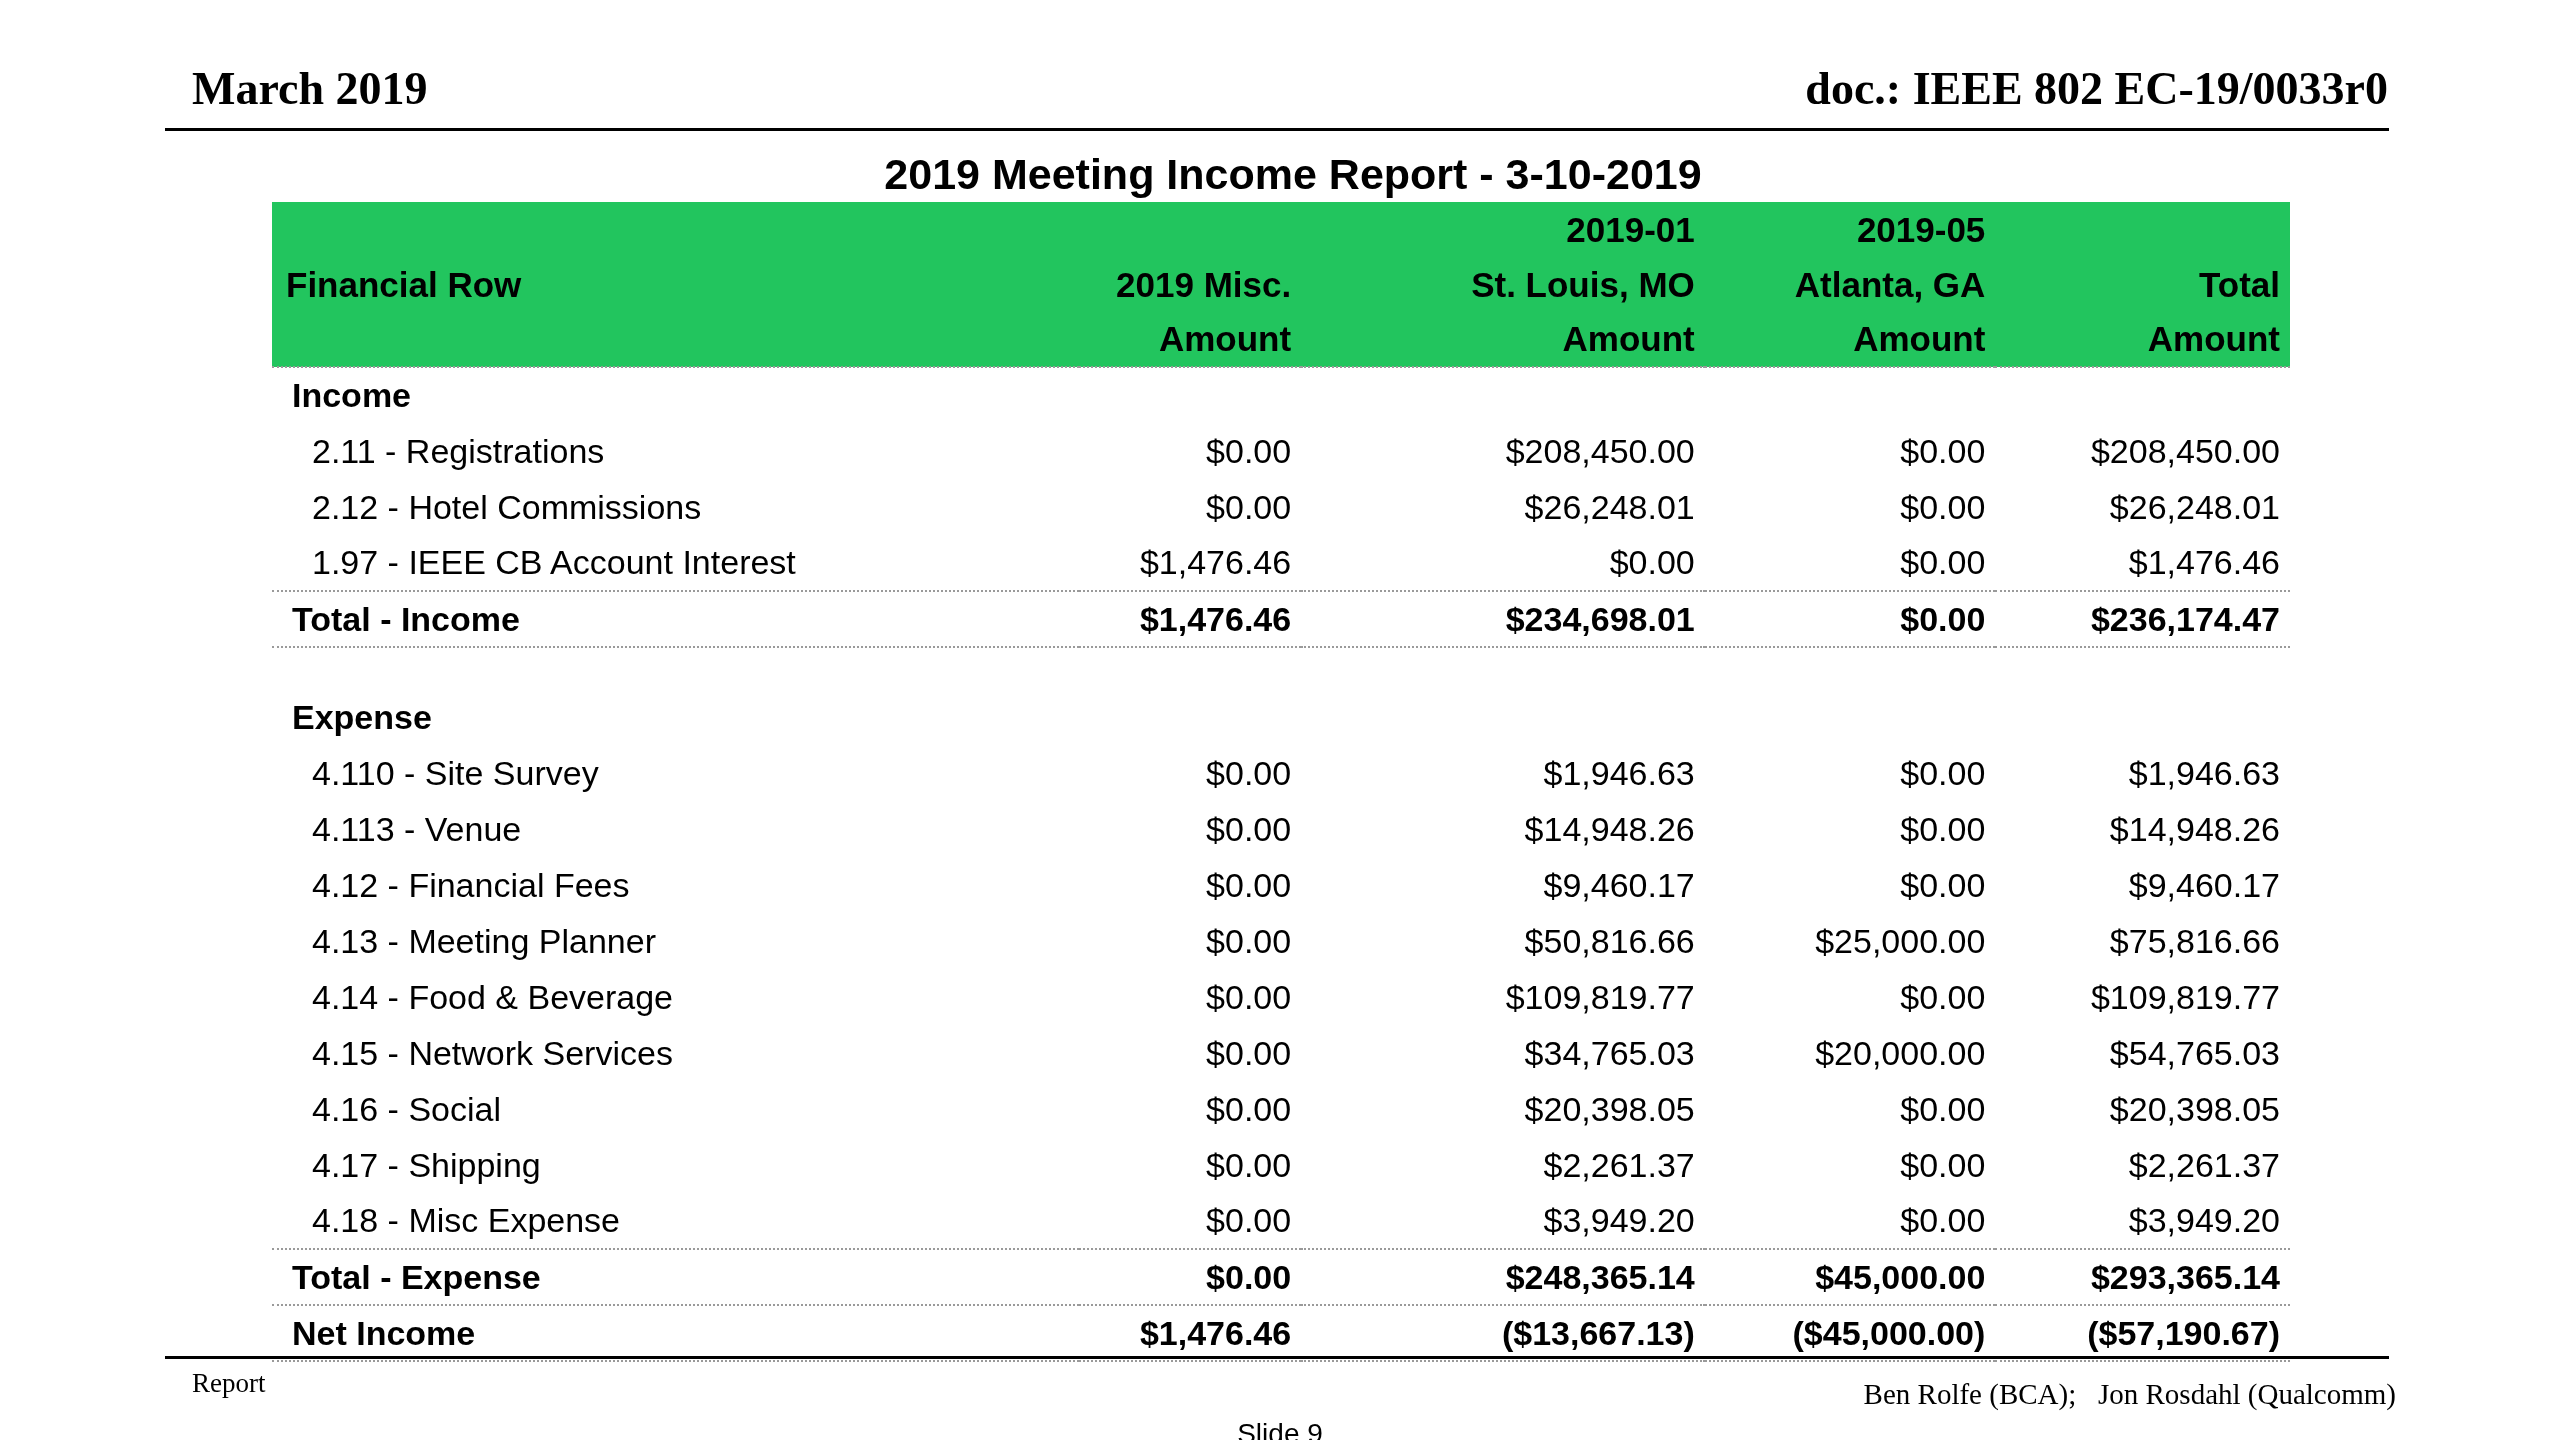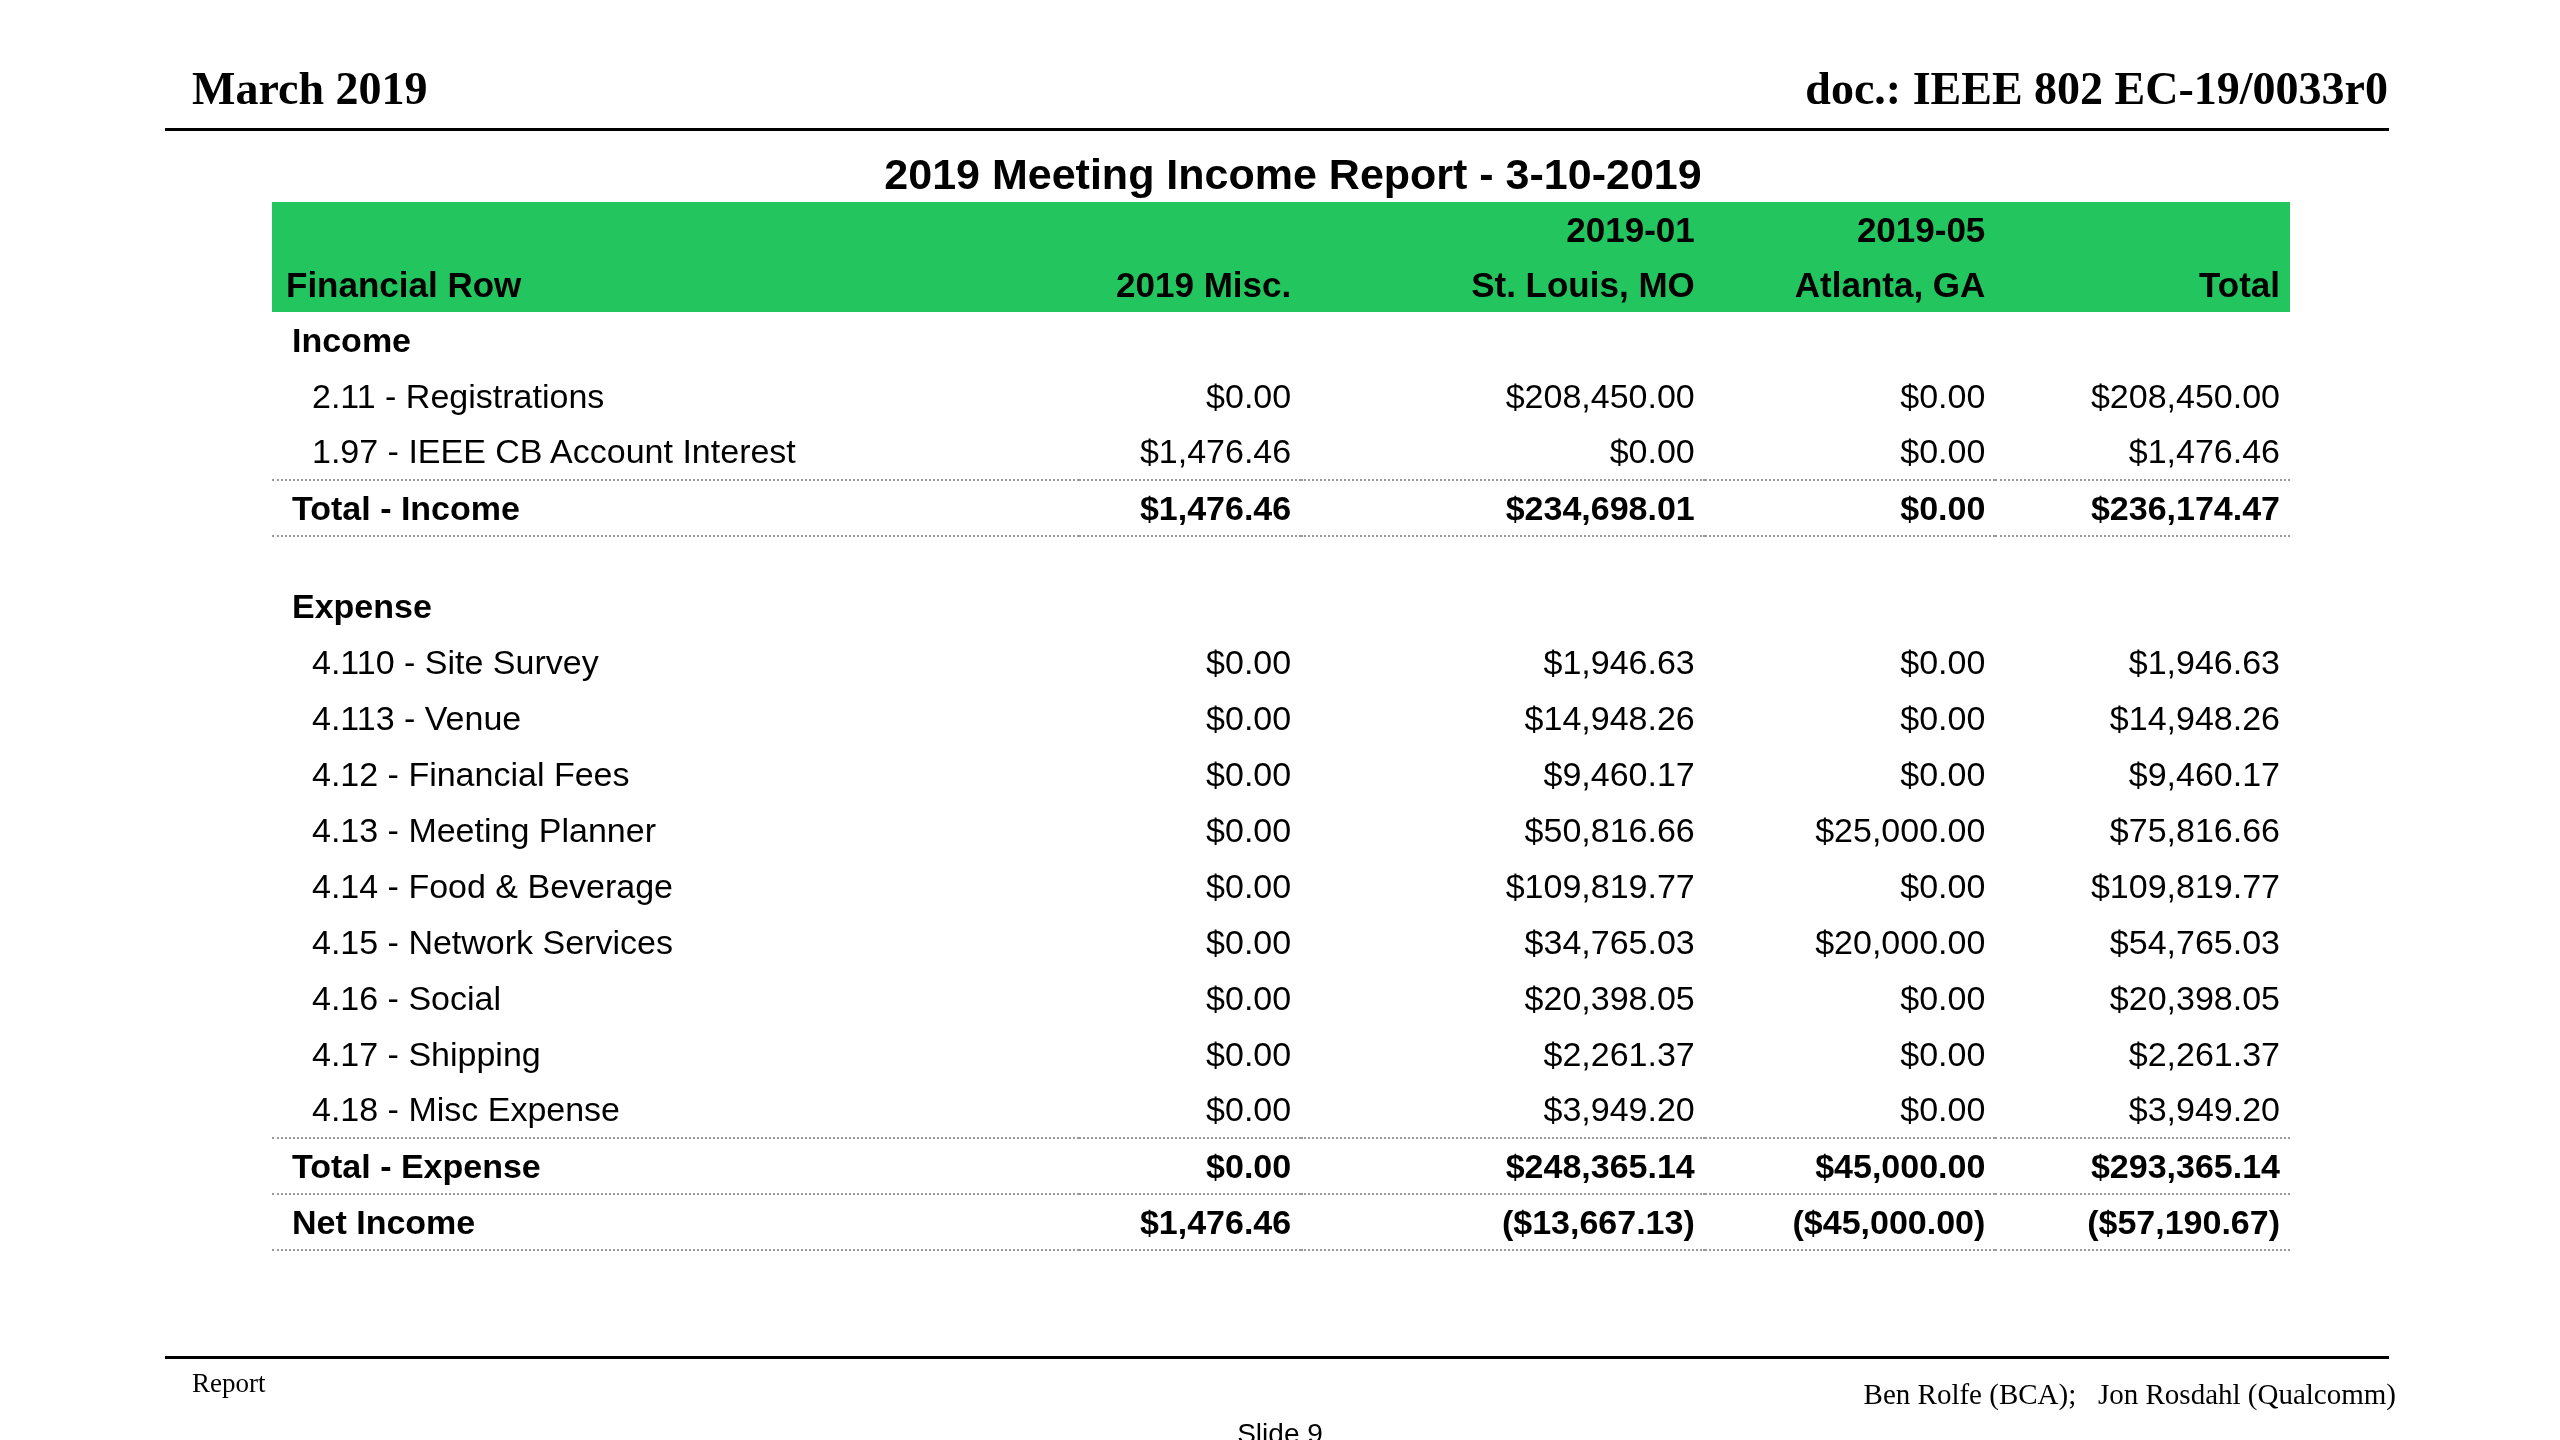--- a/index.html
+++ b/index.html
@@ -146,35 +146,49 @@
         <th class="col-amount">2019-05</th>
         <th class="col-amount"></th>
       </tr>
       <tr class="hdr-line2">
         <th class="col-label">Financial Row</th>
         <th class="col-amount">2019 Misc.</th>
         <th class="col-amount">St. Louis, MO</th>
         <th class="col-amount">Atlanta, GA</th>
         <th class="col-amount">Total</th>
       </tr>
+      <tr class="hdr-line3">
+        <th class="col-label"></th>
+        <th class="col-amount">Amount</th>
+        <th class="col-amount">Amount</th>
+        <th class="col-amount">Amount</th>
+        <th class="col-amount">Amount</th>
+      </tr>
     </thead>
     <tbody>
         <tr class="row-section">
           <td class="col-label">Income</td>
           <td class="col-amount"></td>
           <td class="col-amount"></td>
           <td class="col-amount"></td>
           <td class="col-amount"></td>
         </tr>
         <tr class="row-item">
           <td class="col-label">2.11 - Registrations</td>
           <td class="col-amount">$0.00</td>
           <td class="col-amount">$208,450.00</td>
           <td class="col-amount">$0.00</td>
           <td class="col-amount">$208,450.00</td>
+        </tr>
+        <tr class="row-item">
+          <td class="col-label">2.12 - Hotel Commissions</td>
+          <td class="col-amount">$0.00</td>
+          <td class="col-amount">$26,248.01</td>
+          <td class="col-amount">$0.00</td>
+          <td class="col-amount">$26,248.01</td>
         </tr>
         <tr class="row-item">
           <td class="col-label">1.97 - IEEE CB Account Interest</td>
           <td class="col-amount">$1,476.46</td>
           <td class="col-amount">$0.00</td>
           <td class="col-amount">$0.00</td>
           <td class="col-amount">$1,476.46</td>
         </tr>
         <tr class="row-total">
           <td class="col-label">Total - Income</td>

